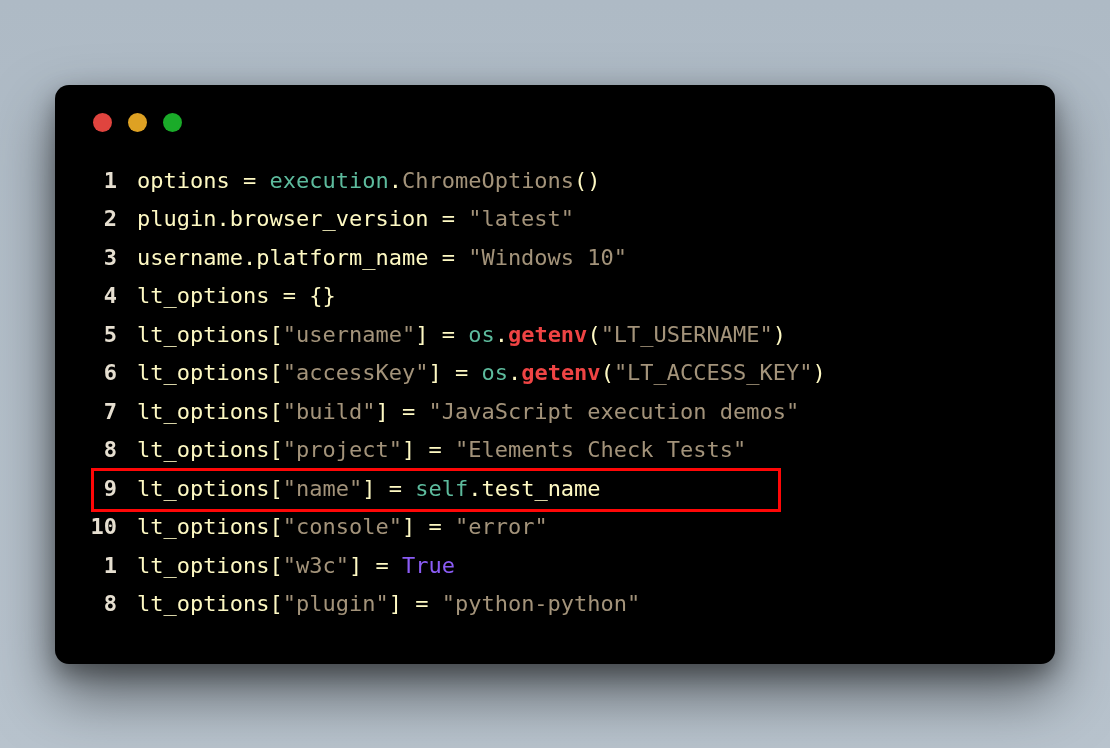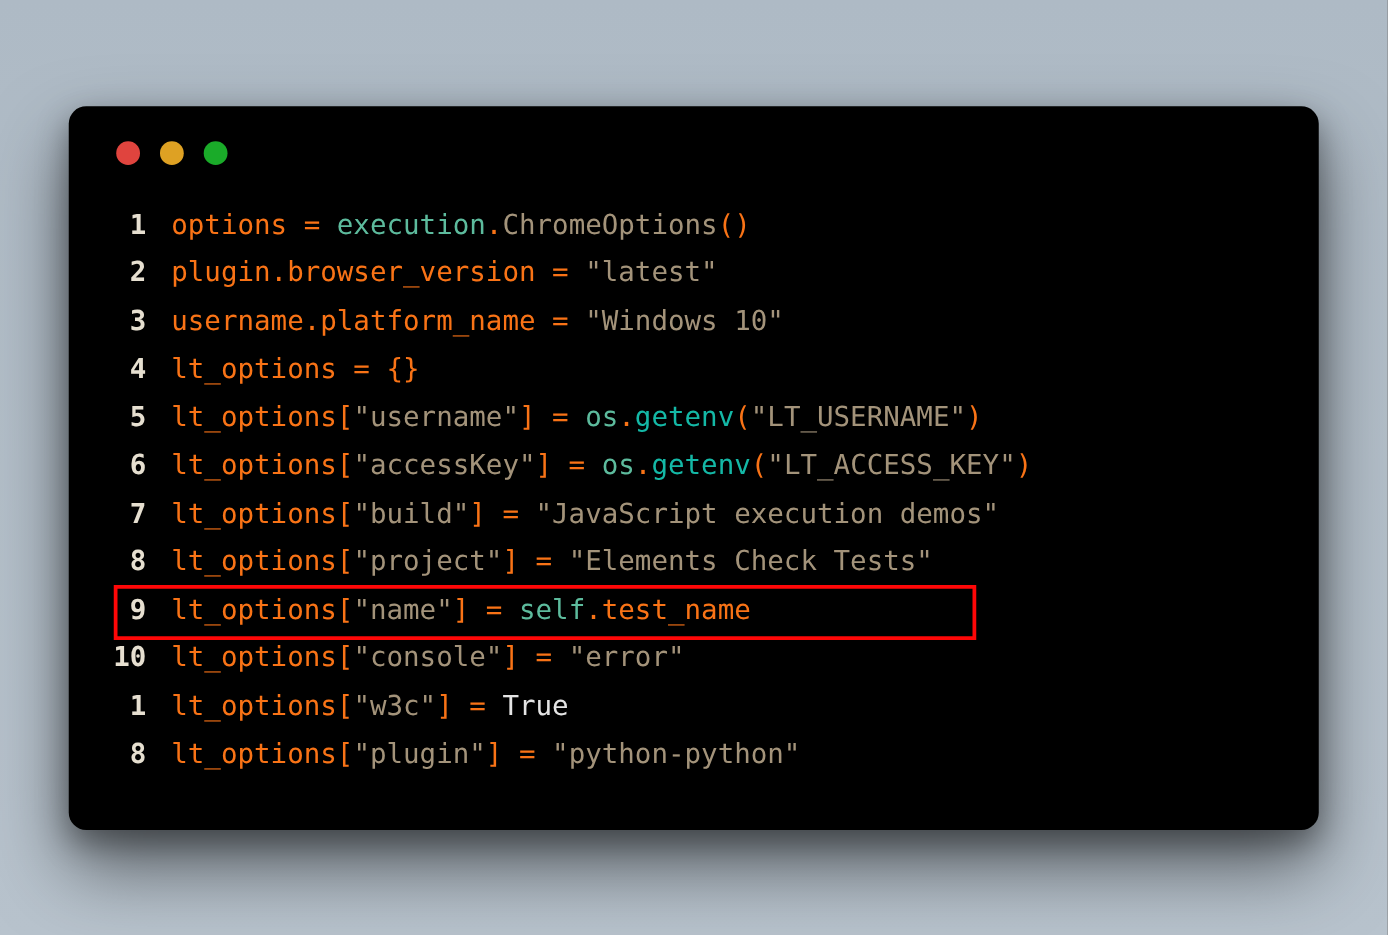--- a/index.html
+++ b/index.html
@@ -41,26 +41,26 @@
   .gutter {
     width: 50px;
     text-align: right;
     color: #e6dfd0;
     font-weight: 700;
     padding-right: 20px;
     flex-shrink: 0;
     user-select: none;
   }
   .content { color: #e6dfd0; white-space: pre; }
-  .t-plain  { color: #f97316; }
+  .t-plain  { color: #fef9c3; }
   .t-ident  { color: #5dbb9d; }   
   .t-class  { color: #a3937a; }   
-  .t-func   { color: #14b8a6; }   
+  .t-func   { color: #ef4444; font-weight: bold; }   
   .t-string { color: #a3937a; }   
-  .t-kw     { color: #e5e5e5; }   
+  .t-kw     { color: #8b5cf6; }   
   .highlight {
     position: absolute;
     border: 3px solid #ff0707;
     pointer-events: none;
     left: 4px;
     top: -2px;
     width: 690px;
     height: 44px;
     z-index: 2;
   }

